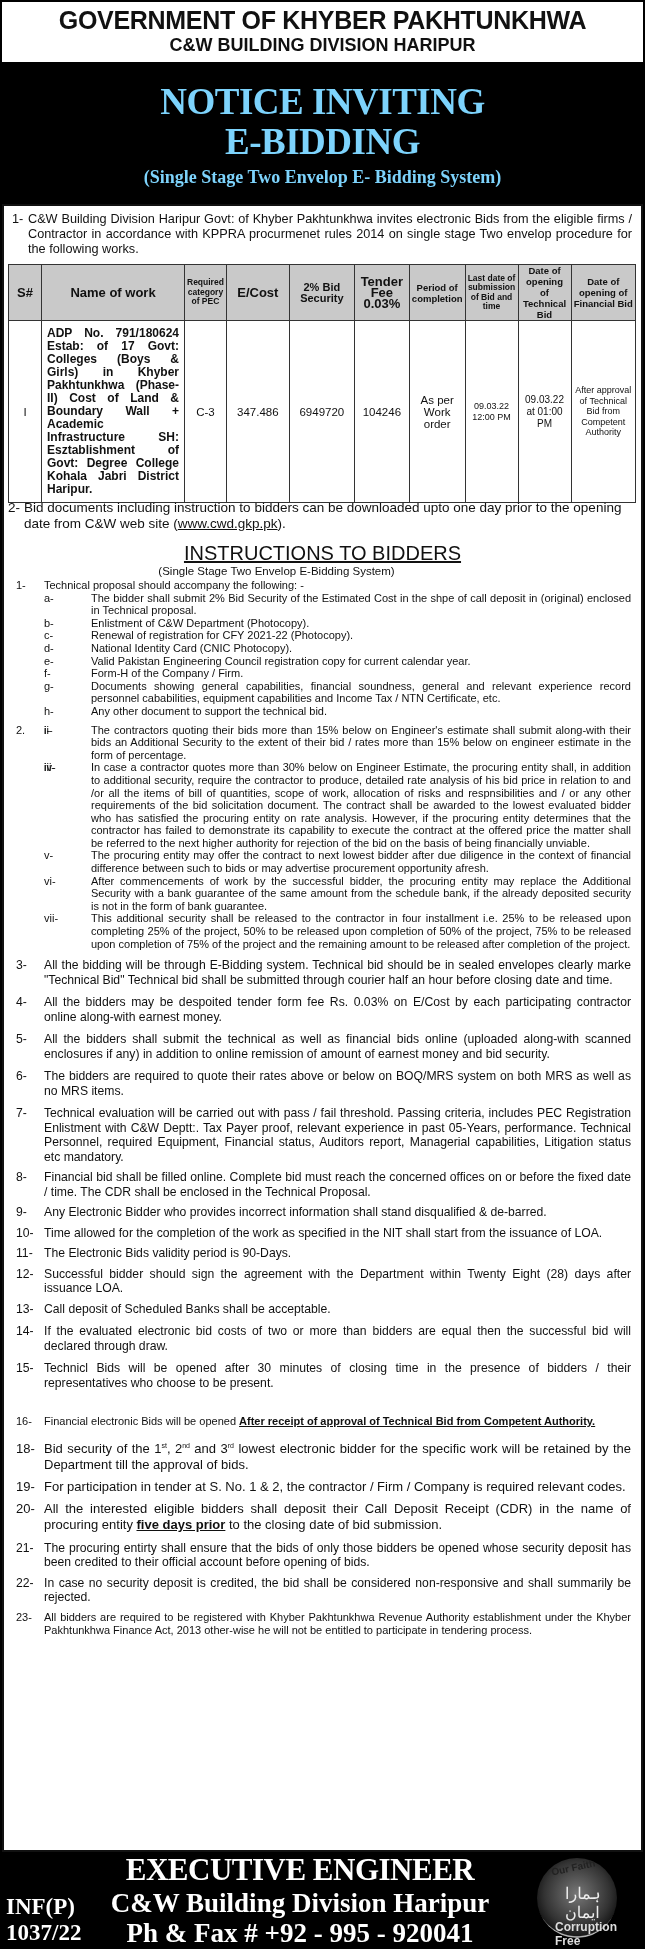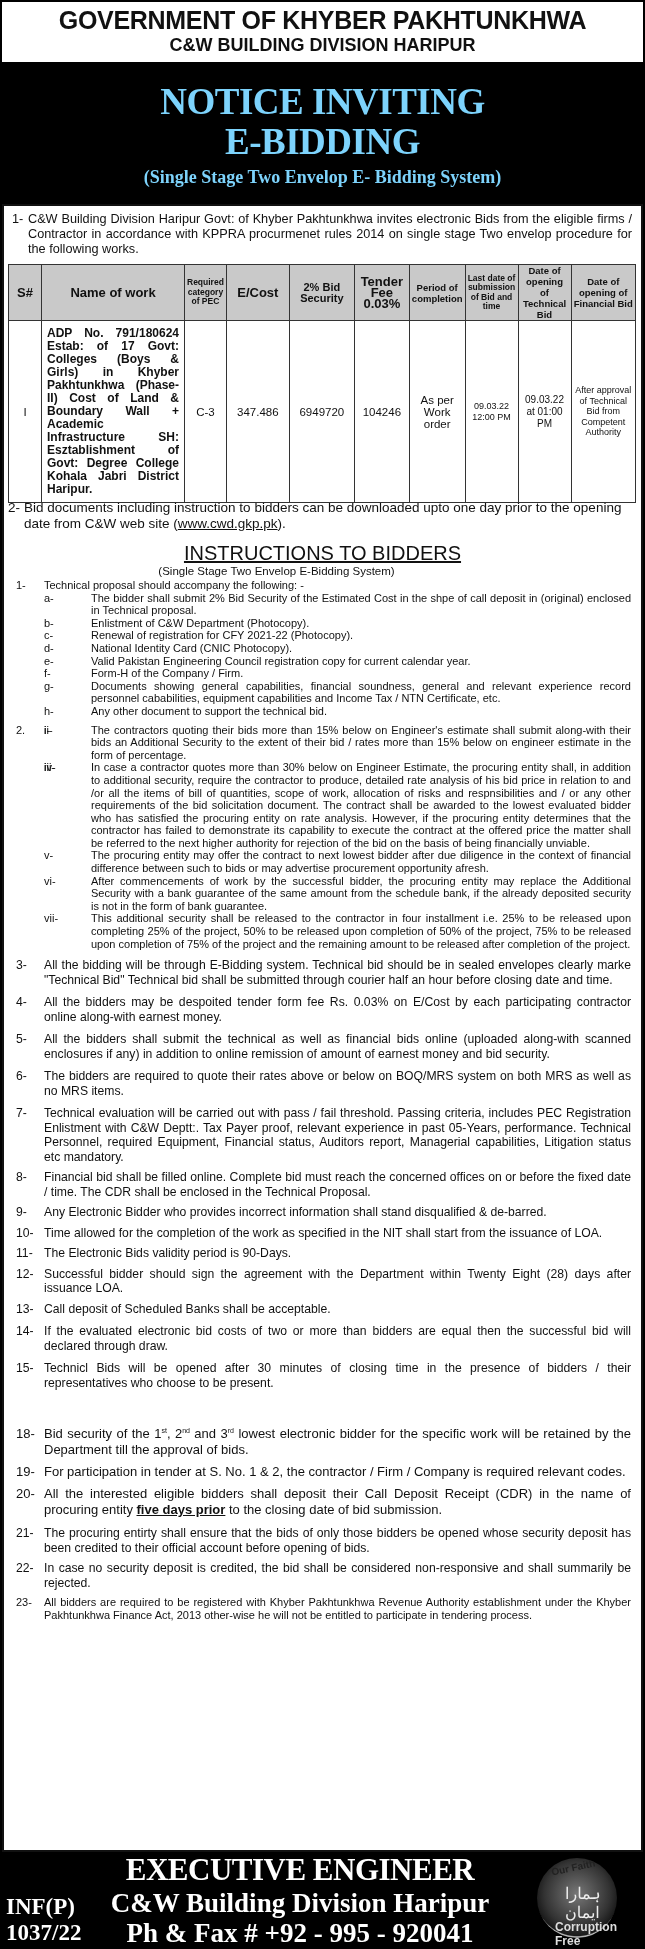--- a/index.html
+++ b/index.html
@@ -162,20 +162,21 @@
         <div class="main"><span class="n">13-</span><span>Call deposit of Scheduled Banks shall be acceptable.</span></div>
         <div class="gap2"></div>
         <div class="main"><span class="n">14-</span><span>If the evaluated electronic bid costs of two or more than bidders are equal then the successful bid will declared through draw.</span></div>
         <div class="gap2"></div>
         <div class="main"><span class="n">15-</span><span>Technicl Bids will be opened after 30 minutes of closing time in the presence of bidders / their representatives who choose to be present.</span></div>
         <div class="gap2"></div>
         <div class="main"><span class="n"></span><span></span></div>
         <div class="gap2"></div>
         <div class="main"><span class="n"></span><span></span></div>
         <div class="gap2"></div>
+        <div class="main" style="font-size:11px"><span class="n">16-</span><span>Financial electronic Bids will be opened </span><span class="b">After receipt of approval of Technical Bid from Competent Authority.</span></div>
         <div class="gap"></div>
         <div class="gap"></div>
         <div class="main" style="font-size:13px;line-height:16px"><span class="n">18-</span><span>Bid security of the 1</span><sup>st</sup><span>, 2</span><sup>nd</sup><span> and 3</span><sup>rd</sup><span> lowest electronic bidder for the specific work will be retained by the Department till the approval of bids.</span></div>
         <div class="gap"></div>
         <div class="main" style="font-size:13px;line-height:16px"><span class="n">19-</span><span>For participation in tender at S. No. 1 &amp; 2, the contractor / Firm / Company is required relevant codes.</span></div>
         <div class="gap"></div>
         <div class="main" style="font-size:13px;line-height:16px"><span class="n">20-</span><span>All the interested eligible bidders shall deposit their Call Deposit Receipt (CDR) in the name of procuring entity </span><span class="b">five days prior</span><span> to the closing date of bid submission.</span></div>
         <div class="gap2"></div>
         <div class="main"><span class="n">21-</span><span>The procuring entirty shall ensure that the bids of only those bidders be opened whose security deposit has been credited to their official account before opening of bids.</span></div>
         <div class="gap"></div>

